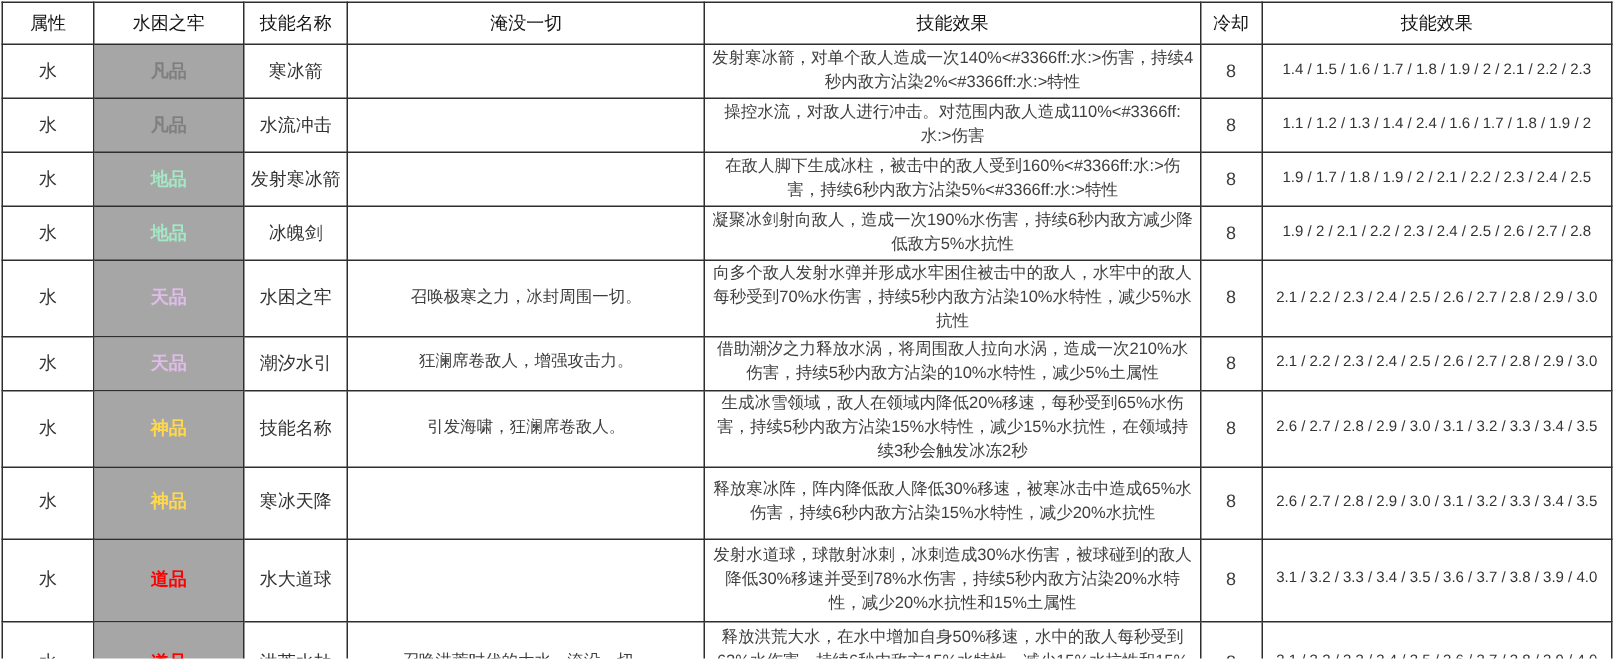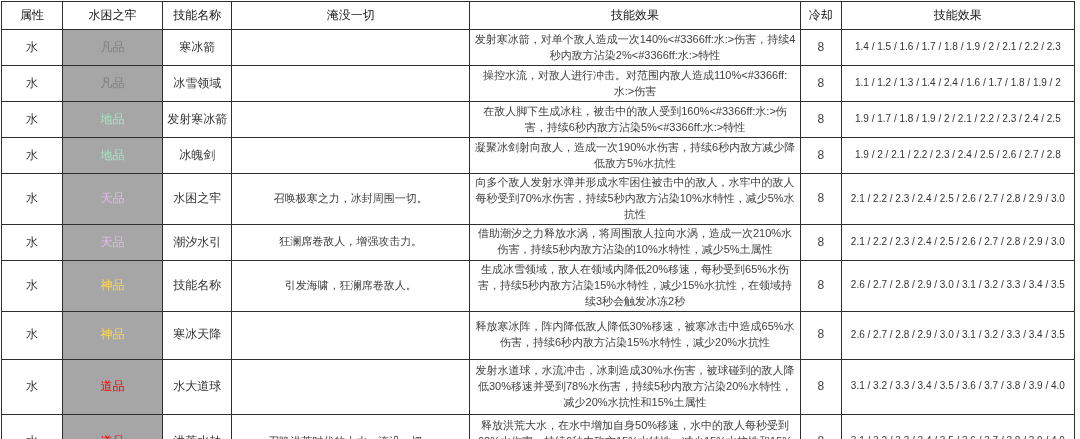--- a/index.html
+++ b/index.html
@@ -15,21 +15,21 @@
     border:1px solid #2e2e2e;
     text-align:center; vertical-align:middle;
     padding:1px 4px;
     font-size:11px; color:#3d3d3d; line-height:1.45;
     overflow:hidden;
   }
   th { font-size:12px; font-weight:normal; color:#141414; background:#ffffff; height:25px; }
   td.c-attr, td.c-name { font-size:12px; color:#333333; }
   td.c-quality {
     background:#a6a6a6;
-    font-size:12px; font-weight:normal;
+    font-size:12px; font-weight:bold;
   }
   td.c-effect { font-size:11px; color:#404040; }
   td.c-cd { font-size:12px; }
   td.c-dmg { font-size:10px; color:#333333; }
   tr.h35 td { height:33px; }
   tr.h46 td { height:45px; }
   tr.h54 td { height:52px; }
 </style>
 </head>
 <body>
@@ -61,21 +61,21 @@
       <td class="c-quality" style="color: rgb(127, 127, 127);">凡品</td>
       <td class="c-name">寒冰箭</td>
       <td class="c-desc"></td>
       <td class="c-effect">发射寒冰箭，对单个敌人造成一次140%&lt;#3366ff:水:&gt;伤害，持续4秒内敌方沾染2%&lt;#3366ff:水:&gt;特性</td>
       <td class="c-cd">8</td>
       <td class="c-dmg">1.4 / 1.5 / 1.6 / 1.7 / 1.8 / 1.9 / 2 / 2.1 / 2.2 / 2.3</td>
     </tr>
     <tr class="h35">
       <td class="c-attr">水</td>
       <td class="c-quality" style="color: rgb(127, 127, 127);">凡品</td>
-      <td class="c-name">冰雪领域</td>
+      <td class="c-name">水流冲击</td>
       <td class="c-desc"></td>
       <td class="c-effect">操控水流，对敌人进行冲击。对范围内敌人造成110%&lt;#3366ff:水:&gt;伤害</td>
       <td class="c-cd">8</td>
       <td class="c-dmg">1.1 / 1.2 / 1.3 / 1.4 / 2.4 / 1.6 / 1.7 / 1.8 / 1.9 / 2</td>
     </tr>
     <tr class="h35">
       <td class="c-attr">水</td>
       <td class="c-quality" style="color: rgb(164, 231, 196);">地品</td>
       <td class="c-name">发射寒冰箭</td>
       <td class="c-desc"></td>
@@ -126,21 +126,21 @@
       <td class="c-desc"></td>
       <td class="c-effect">释放寒冰阵，阵内降低敌人降低30%移速，被寒冰击中造成65%水伤害，持续6秒内敌方沾染15%水特性，减少20%水抗性</td>
       <td class="c-cd">8</td>
       <td class="c-dmg">2.6 / 2.7 / 2.8 / 2.9 / 3.0 / 3.1 / 3.2 / 3.3 / 3.4 / 3.5</td>
     </tr>
     <tr class="h54">
       <td class="c-attr">水</td>
       <td class="c-quality" style="color: rgb(255, 0, 0);">道品</td>
       <td class="c-name">水大道球</td>
       <td class="c-desc"></td>
-      <td class="c-effect">发射水道球，水流冲击，冰刺造成30%水伤害，被球碰到的敌人降低30%移速并受到78%水伤害，持续5秒内敌方沾染20%水特性，减少20%水抗性和15%土属性</td>
+      <td class="c-effect">发射水道球，球散射冰刺，冰刺造成30%水伤害，被球碰到的敌人降低30%移速并受到78%水伤害，持续5秒内敌方沾染20%水特性，减少20%水抗性和15%土属性</td>
       <td class="c-cd">8</td>
       <td class="c-dmg">3.1 / 3.2 / 3.3 / 3.4 / 3.5 / 3.6 / 3.7 / 3.8 / 3.9 / 4.0</td>
     </tr>
     <tr class="h54">
       <td class="c-attr">水</td>
       <td class="c-quality" style="color: rgb(255, 0, 0);">道品</td>
       <td class="c-name">洪荒水劫</td>
       <td class="c-desc">召唤洪荒时代的大水，淹没一切。</td>
       <td class="c-effect">释放洪荒大水，在水中增加自身50%移速，水中的敌人每秒受到62%水伤害，持续6秒内敌方15%水特性，减少15%水抗性和15%土属性</td>
       <td class="c-cd">8</td>

